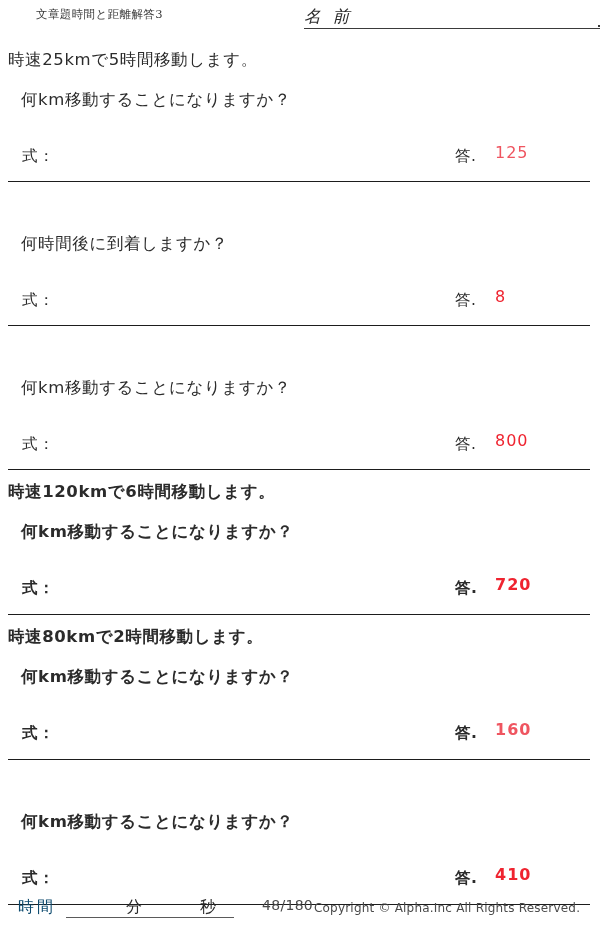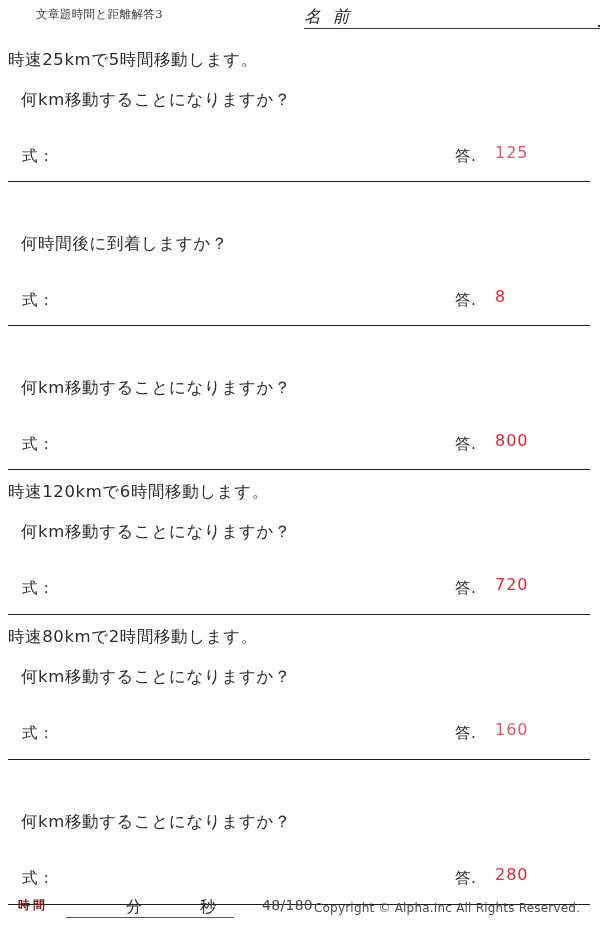--- a/index.html
+++ b/index.html
@@ -77,21 +77,21 @@
     width: 600px;
   }
   .problem {
     position: relative;
     box-sizing: border-box;
     width: 600px;
     height: 144px;
     padding-left: 8px;
     padding-right: 24px;
   }
-  .problem.tall { height: 145px; }
+  .problem.tall { height: 145px; font-weight: bold; }
 
   .q-line {
     position: absolute;
     left: 8px;
     font-size: 16.5px;
     line-height: 1;
     letter-spacing: 0.6px;
     white-space: nowrap;
     color: #2b2b2b;
   }
@@ -156,25 +156,24 @@
     position: absolute;
     left: 18px;
     top: 0;
     width: 210px;
     height: 26px;
   }
   .time-label {
     position: absolute;
     left: 0;
     top: 3px;
-    font-size: 12px;
+    font-size: 16px;
     letter-spacing: 3px;
     white-space: nowrap;
-    color: #7f1d1d;
-    font-weight: bold;
+    color: #0c4a6e;
   }
   .time-min {
     position: absolute;
     left: 108px;
     top: 3px;
     font-size: 16px;
     white-space: nowrap;
     color: #2b2b2b;
   }
   .time-sec {
@@ -278,21 +277,21 @@
       <span class="ans-value soft">160</span>
     </div>
     <div class="separator"></div>
   </div>
 
   <div class="problem tall">
     <div class="q-line q-line-2">何km移動することになりますか？</div>
     <div class="answer-row">
       <span class="shiki-label">式：</span>
       <span class="ans-label">答.</span>
-      <span class="ans-value">280</span>
+      <span class="ans-value">410</span>
     </div>
     <div class="separator"></div>
   </div>
 
 </div>
 
 <div class="footer">
   <div class="time-block">
     <span class="time-label">時間</span>
     <span class="time-min">分</span>

